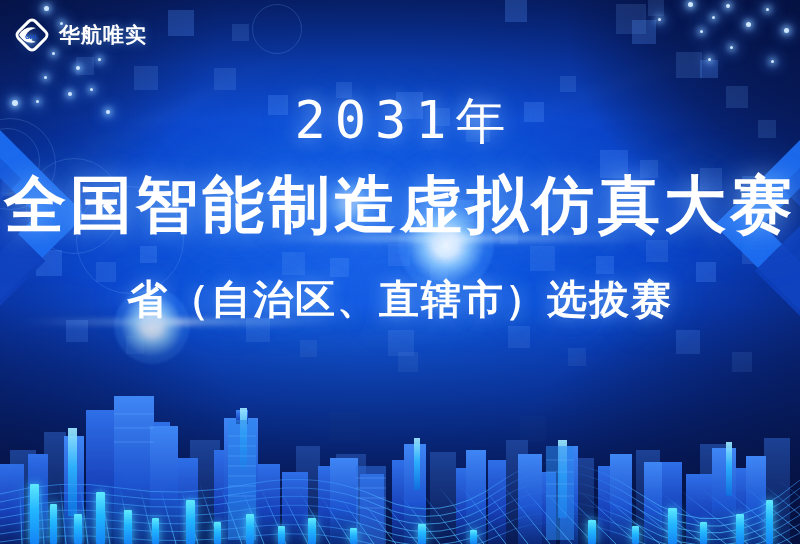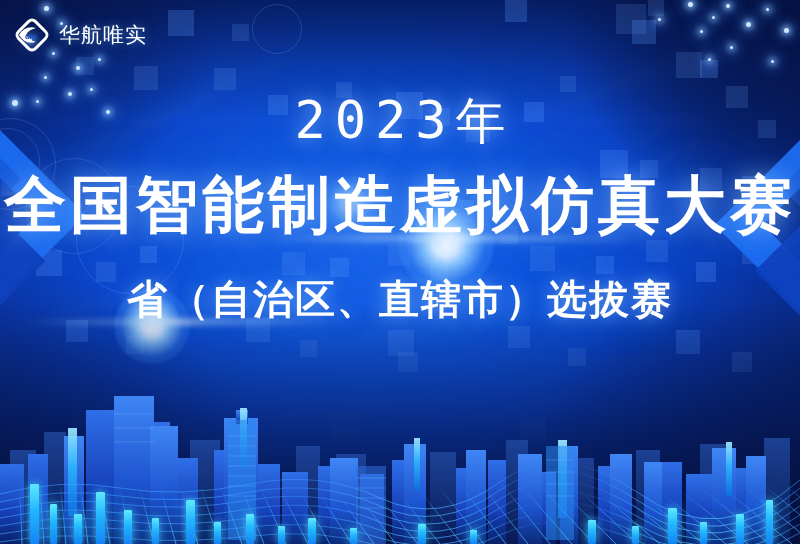--- a/index.html
+++ b/index.html
@@ -87,21 +87,21 @@
   }
 
   
   .logo-wrap{
     position:absolute;left:12px;top:18px;
     display:flex;align-items:center;gap:7px;z-index:40;
   }
   .logo-mark{position:relative;width:40px;height:34px;}
   .logo-mark svg{display:block;}
   .logo-text{
-    color:#ffffff;font-size:21px;font-weight:400;letter-spacing:1px;
+    color:#ffffff;font-size:21px;font-weight:700;letter-spacing:1px;
     font-family:"Liberation Sans","DejaVu Sans",sans-serif;
     text-shadow:0 0 10px rgba(120,190,255,.55);
     white-space:nowrap;
   }
 
   
   .titles{position:absolute;left:0;right:0;top:0;z-index:35;text-align:center;}
 
   .year{
     position:absolute;left:0;right:0;top:88px;
@@ -484,21 +484,21 @@
         </g>
         <path d="M7 17 Q 13 7 24 10 Q 16 12 14 17 Q 16 22 24 24 Q 13 27 7 17 Z" fill="#ffffff"></path>
         <text x="13" y="21" font-family="DejaVu Sans, sans-serif" font-size="6" font-weight="700" fill="#1a4fc8">CHL</text>
       </svg>
     </div>
     <div class="logo-text">华航唯实</div>
   </div>
 
   <div class="titles">
     <div class="year">
-      <span>2023</span><span class="cn">年</span>
+      <span>2031</span><span class="cn">年</span>
     </div>
 
     <div class="main-title">全国智能制造虚拟仿真大赛</div>
 
     <div class="sub-title">省（自治区、直辖市）选拔赛</div>
   </div>
 
 </div>
 
 </body></html>

